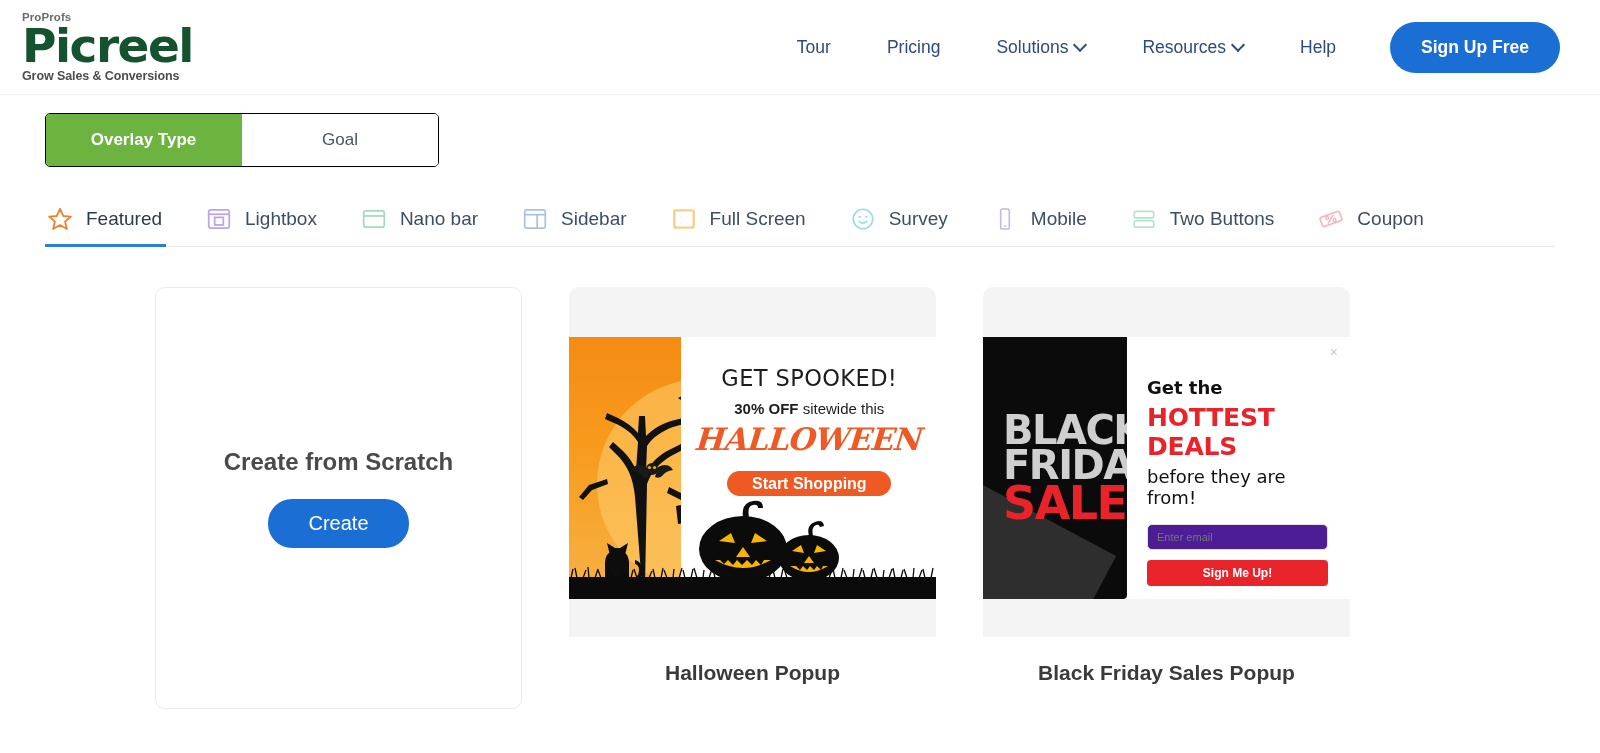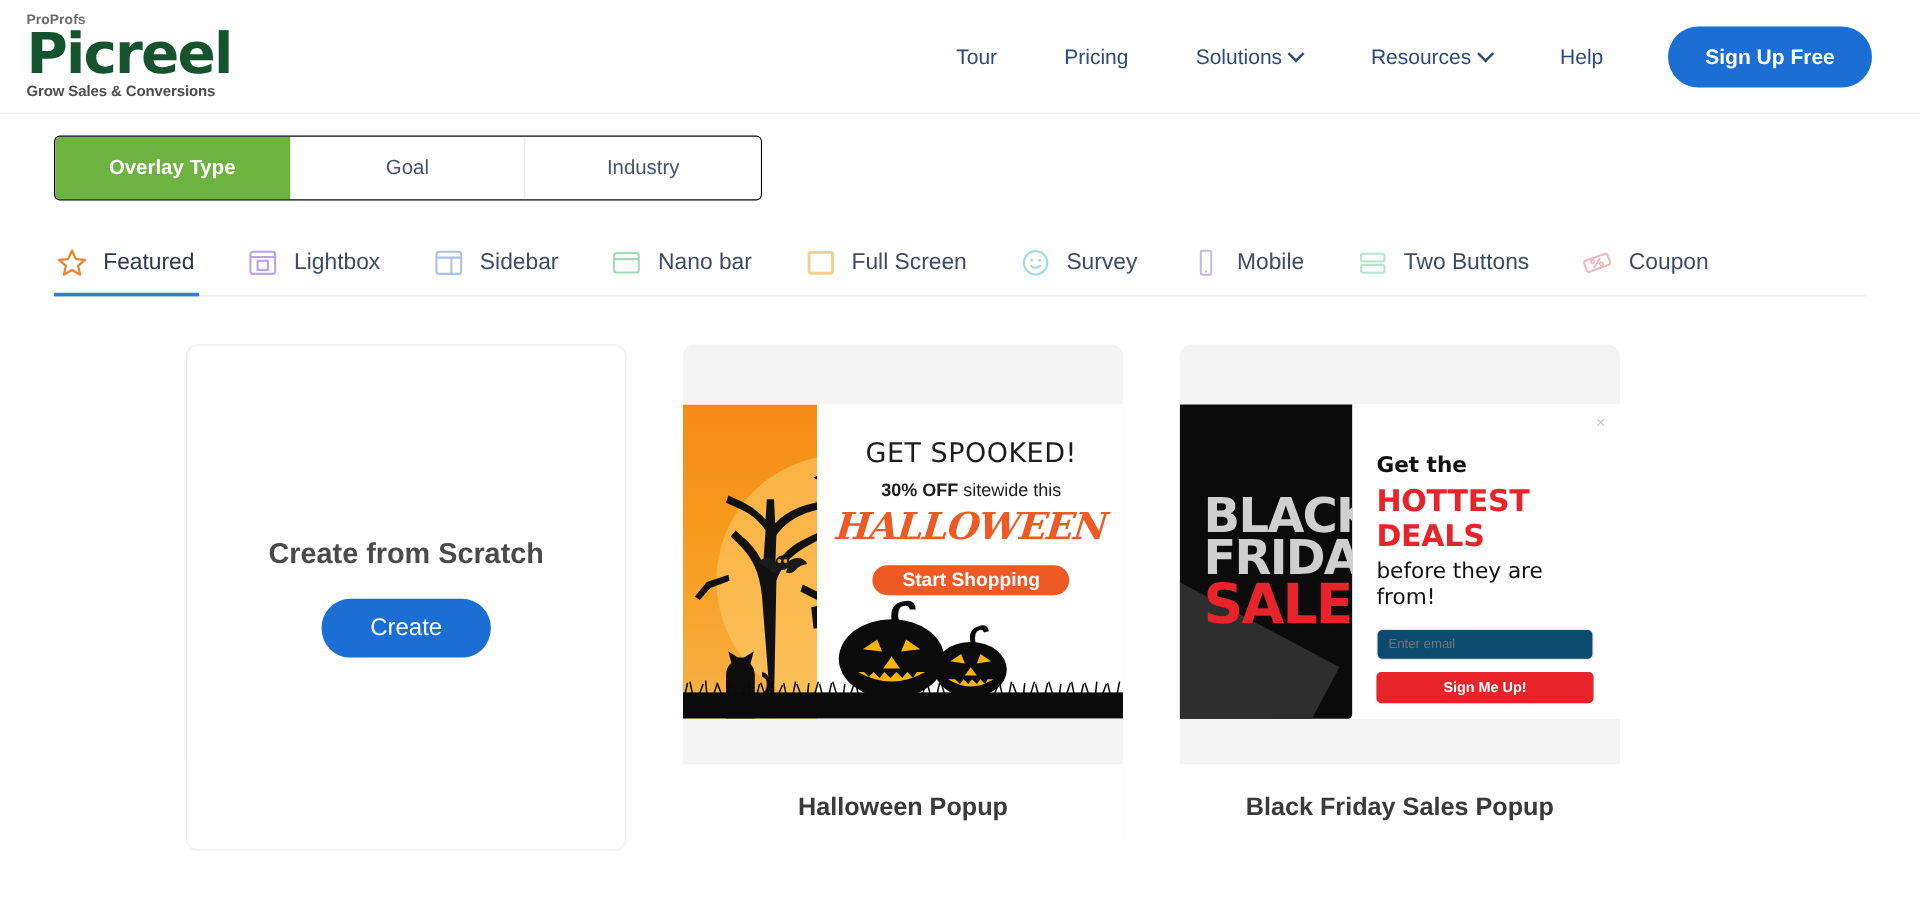--- a/index.html
+++ b/index.html
@@ -332,21 +332,21 @@
   .bf-t2 { font-size: 25px; color: #e8232a; font-weight: 700; letter-spacing: -.2px; margin-top: 5px; font-family:"DejaVu Sans",sans-serif;}
   .bf-t3 { font-size: 18px; color: #111; margin-top: 5px; font-family:"DejaVu Sans",sans-serif;}
   .bf-input {
     margin-top: 16px;
     width: 100%; height: 26px;
     border: 1px solid #e3e3e3;
     border-radius: 5px;
     padding: 0 9px;
     font-size: 11px;
     color: #9a9a9a;
-    background: #0c4a6e;
+    background: #4c1d95;
     font-family: "Liberation Sans", sans-serif;
     outline: none;
   }
   .bf-btn {
     margin-top: 10px;
     width: 100%; height: 26px;
     background: #e8232a;
     color: #fff;
     border: none;
     border-radius: 4px;
@@ -388,21 +388,20 @@
       <span>Help</span>
     </div>
     <button class="signup-btn">Sign Up Free</button>
   </nav>
 </div>
 
 
 <div class="segment-wrap">
   <div class="segment active">Overlay Type</div>
   <div class="segment">Goal</div>
-  <div class="segment">Industry</div>
 </div>
 
 
 <div class="tabs">
 
   <div class="tab active">
     <svg class="tab-ico" viewBox="0 0 24 24">
       <polygon points="12,2.6 15,9.2 22,9.8 16.7,14.4 18.3,21.2 12,17.6 5.7,21.2 7.3,14.4 2,9.8 9,9.2" fill="none" stroke="#ef8130" stroke-width="1.7" stroke-linejoin="round"></polygon>
     </svg>
     <span>Featured</span>
@@ -412,33 +411,33 @@
     <svg class="tab-ico" viewBox="0 0 24 24">
       <rect x="2.5" y="3.5" width="19" height="17" rx="2" fill="none" stroke="#b9a5e8" stroke-width="1.6"></rect>
       <line x1="2.5" y1="7.6" x2="21.5" y2="7.6" stroke="#b9a5e8" stroke-width="1.6"></line>
       <rect x="8" y="10.5" width="8" height="7" fill="none" stroke="#b9a5e8" stroke-width="1.6"></rect>
     </svg>
     <span>Lightbox</span>
   </div>
 
   <div class="tab">
     <svg class="tab-ico" viewBox="0 0 24 24">
+      <rect x="2.5" y="4.5" width="19" height="15" rx="2" fill="none" stroke="#a2dbb6" stroke-width="1.6"></rect>
+      <line x1="2.5" y1="9.2" x2="21.5" y2="9.2" stroke="#a2dbb6" stroke-width="1.6"></line>
+    </svg>
+    <span>Nano bar</span>
+  </div>
+
+  <div class="tab">
+    <svg class="tab-ico" viewBox="0 0 24 24">
       <rect x="2.5" y="3.5" width="19" height="17" rx="2" fill="none" stroke="#a9c2e6" stroke-width="1.6"></rect>
       <line x1="2.5" y1="8" x2="21.5" y2="8" stroke="#a9c2e6" stroke-width="1.6"></line>
       <line x1="14" y1="8" x2="14" y2="20.5" stroke="#a9c2e6" stroke-width="1.6"></line>
     </svg>
     <span>Sidebar</span>
-  </div>
-
-  <div class="tab">
-    <svg class="tab-ico" viewBox="0 0 24 24">
-      <rect x="2.5" y="4.5" width="19" height="15" rx="2" fill="none" stroke="#a2dbb6" stroke-width="1.6"></rect>
-      <line x1="2.5" y1="9.2" x2="21.5" y2="9.2" stroke="#a2dbb6" stroke-width="1.6"></line>
-    </svg>
-    <span>Nano bar</span>
   </div>
 
   <div class="tab">
     <svg class="tab-ico" viewBox="0 0 24 24">
       <rect x="3" y="4" width="18" height="16" rx="1.5" fill="none" stroke="#f4cf8a" stroke-width="2.2"></rect>
     </svg>
     <span>Full Screen</span>
   </div>
 
   <div class="tab">

